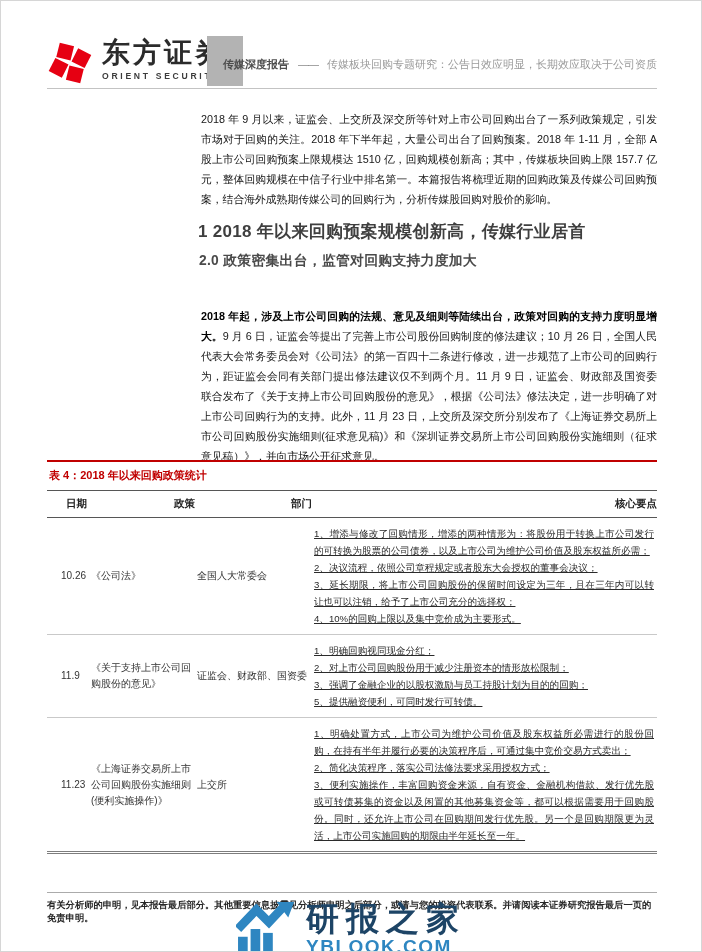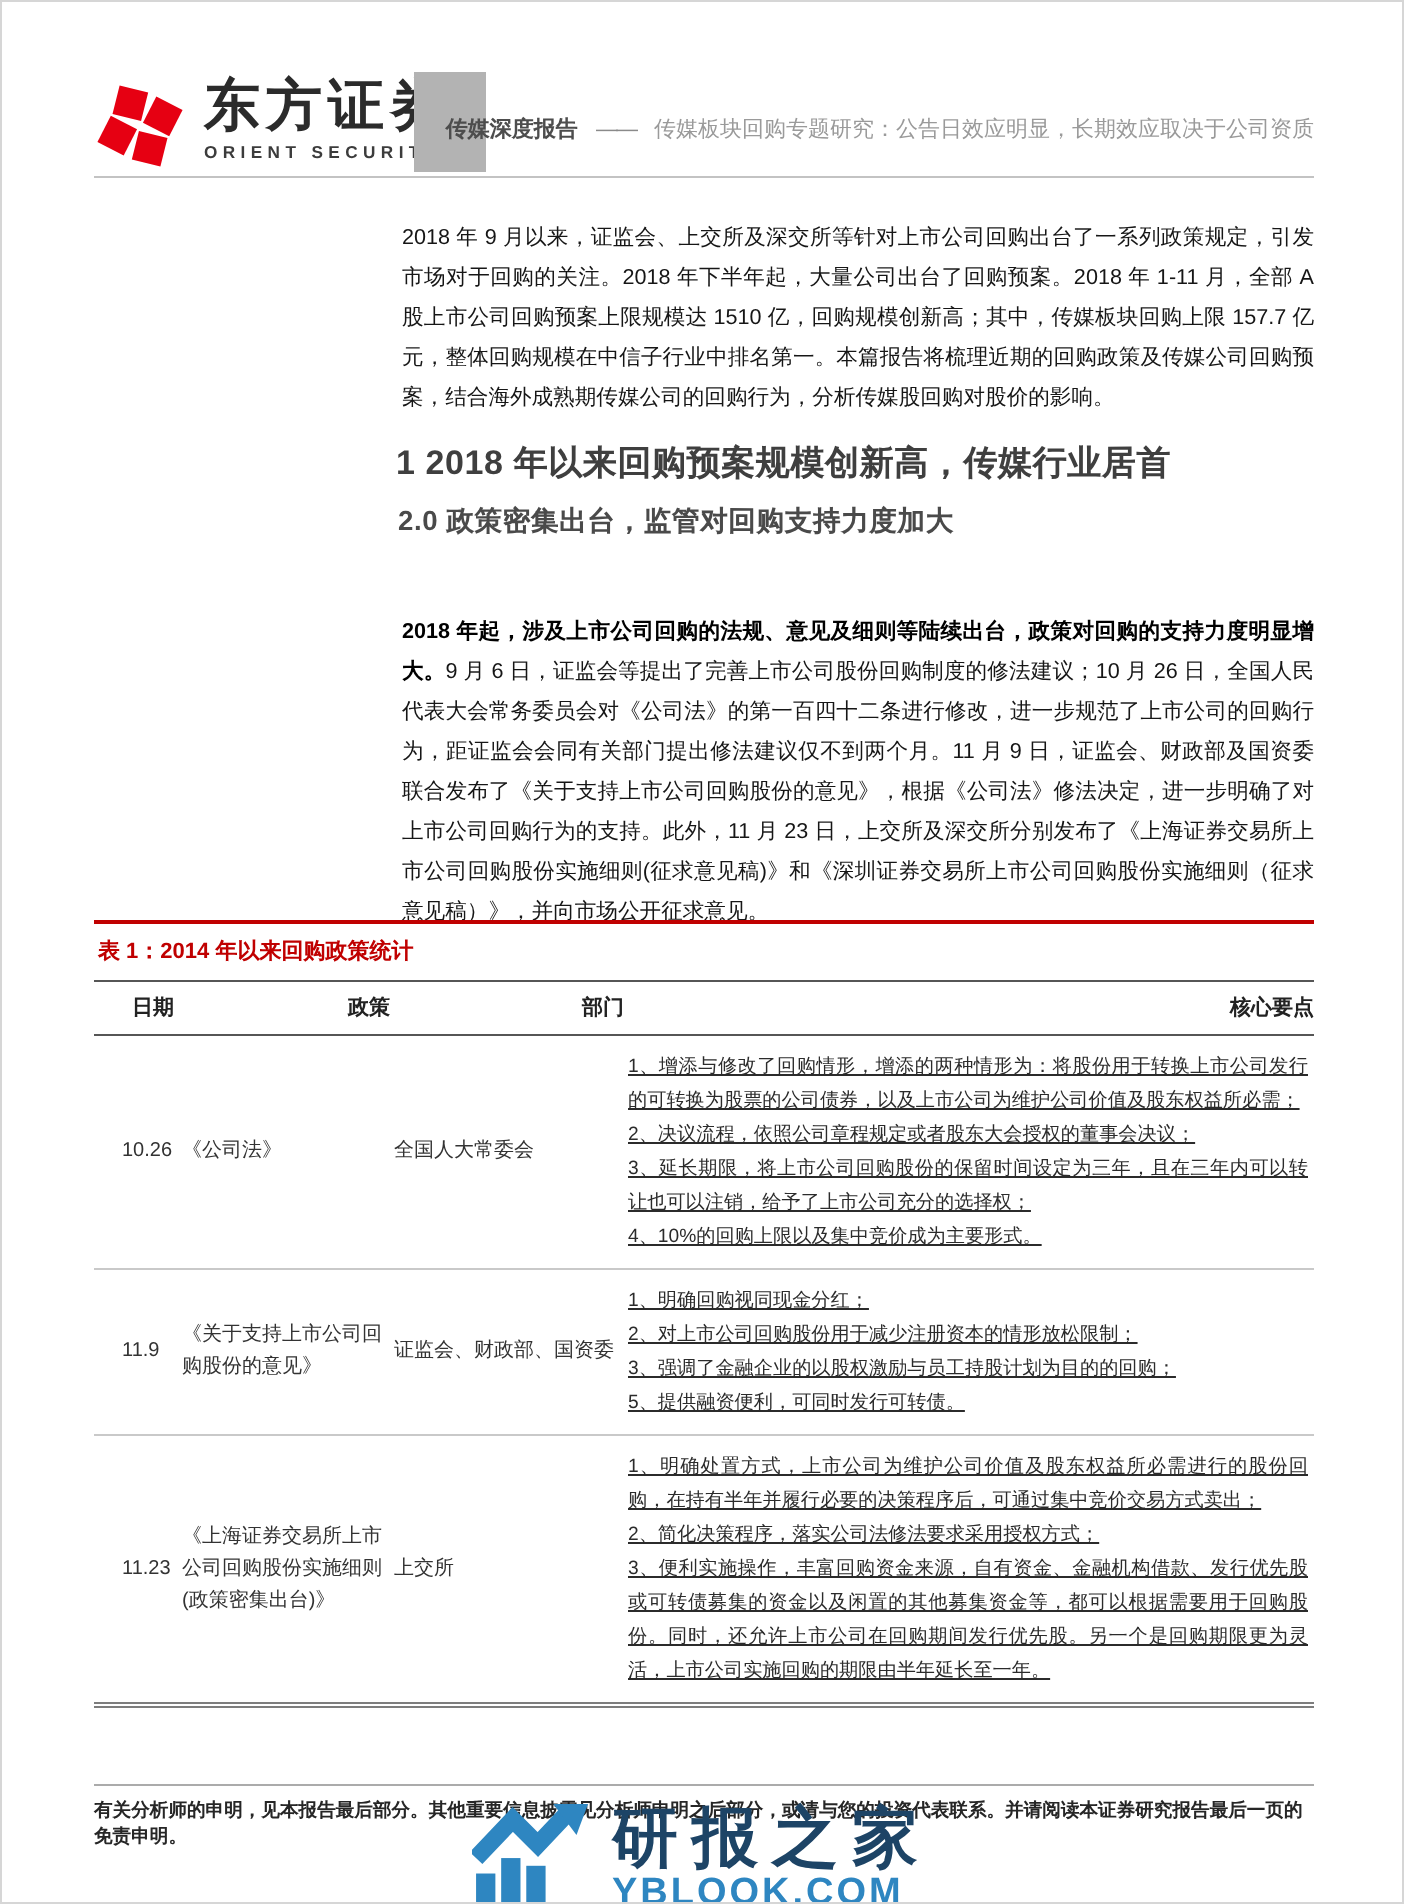--- a/index.html
+++ b/index.html
@@ -90,21 +90,21 @@
 
   <div class="main">
     <p class="para">2018 年 9 月以来，证监会、上交所及深交所等针对上市公司回购出台了一系列政策规定，引发市场对于回购的关注。2018 年下半年起，大量公司出台了回购预案。2018 年 1-11 月，全部 A 股上市公司回购预案上限规模达 1510 亿，回购规模创新高；其中，传媒板块回购上限 157.7 亿元，整体回购规模在中信子行业中排名第一。本篇报告将梳理近期的回购政策及传媒公司回购预案，结合海外成熟期传媒公司的回购行为，分析传媒股回购对股价的影响。</p>
     <h1 class="sec">1 2018 年以来回购预案规模创新高，传媒行业居首</h1>
     <h2 class="sec">2.0 政策密集出台，监管对回购支持力度加大</h2>
     <p class="para second"><span class="lead-bold">2018 年起，涉及上市公司回购的法规、意见及细则等陆续出台，政策对回购的支持力度明显增大。</span><span>9 月 6 日，证监会等提出了完善上市公司股份回购制度的修法建议；10 月 26 日，全国人民代表大会常务委员会对《公司法》的第一百四十二条进行修改，进一步规范了上市公司的回购行为，距证监会会同有关部门提出修法建议仅不到两个月。11 月 9 日，证监会、财政部及国资委联合发布了《关于支持上市公司回购股份的意见》，根据《公司法》修法决定，进一步明确了对上市公司回购行为的支持。此外，11 月 23 日，上交所及深交所分别发布了《上海证券交易所上市公司回购股份实施细则(征求意见稿)》和《深圳证券交易所上市公司回购股份实施细则（征求意见稿）》，并向市场公开征求意见。</span></p>
   </div>
 
   <div class="table-wrap" style="position:absolute; top:452px; left:0; right:0;">
     <div class="tbl-red-rule"></div>
-    <div class="tbl-caption">表 1：2014 年以来回购政策统计</div>
+    <div class="tbl-caption">表 4：2018 年以来回购政策统计</div>
     <div class="tbl">
       <div class="thead">
         <span class="h-date">日期</span>
         <span class="h-policy">政策</span>
         <span class="h-dept">部门</span>
         <span class="h-points">核心要点</span>
       </div>
       <div id="tbody">
           <div class="trow">
             <div class="td td-date">10.26</div>
@@ -123,21 +123,21 @@
             <div class="td td-dept">证监会、财政部、国资委</div>
             <div class="td-points">
               <div class="point">1、明确回购视同现金分红；</div>
               <div class="point">2、对上市公司回购股份用于减少注册资本的情形放松限制；</div>
               <div class="point">3、强调了金融企业的以股权激励与员工持股计划为目的的回购；</div>
               <div class="point">5、提供融资便利，可同时发行可转债。</div>
             </div>
           </div>
           <div class="trow">
             <div class="td td-date">11.23</div>
-            <div class="td td-policy">《上海证券交易所上市公司回购股份实施细则(政策密集出台)》</div>
+            <div class="td td-policy">《上海证券交易所上市公司回购股份实施细则(便利实施操作)》</div>
             <div class="td td-dept">上交所</div>
             <div class="td-points">
               <div class="point">1、明确处置方式，上市公司为维护公司价值及股东权益所必需进行的股份回购，在持有半年并履行必要的决策程序后，可通过集中竞价交易方式卖出；</div>
               <div class="point">2、简化决策程序，落实公司法修法要求采用授权方式；</div>
               <div class="point">3、便利实施操作，丰富回购资金来源，自有资金、金融机构借款、发行优先股或可转债募集的资金以及闲置的其他募集资金等，都可以根据需要用于回购股份。同时，还允许上市公司在回购期间发行优先股。另一个是回购期限更为灵活，上市公司实施回购的期限由半年延长至一年。</div>
             </div>
           </div>
         </div>
     </div>
   </div>

